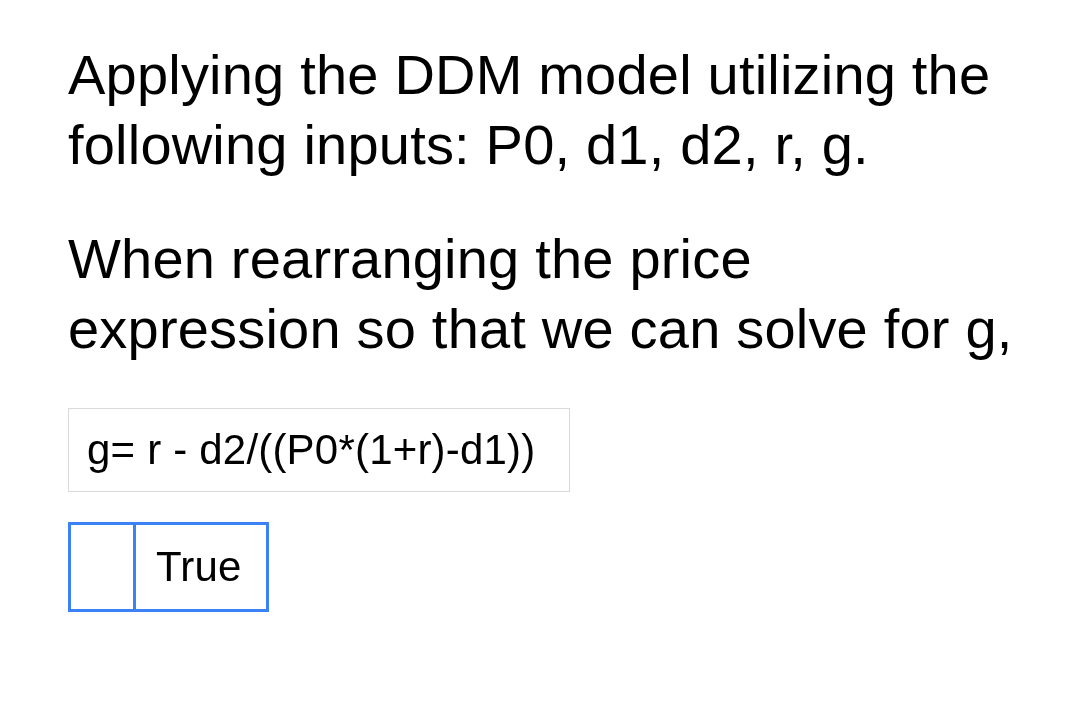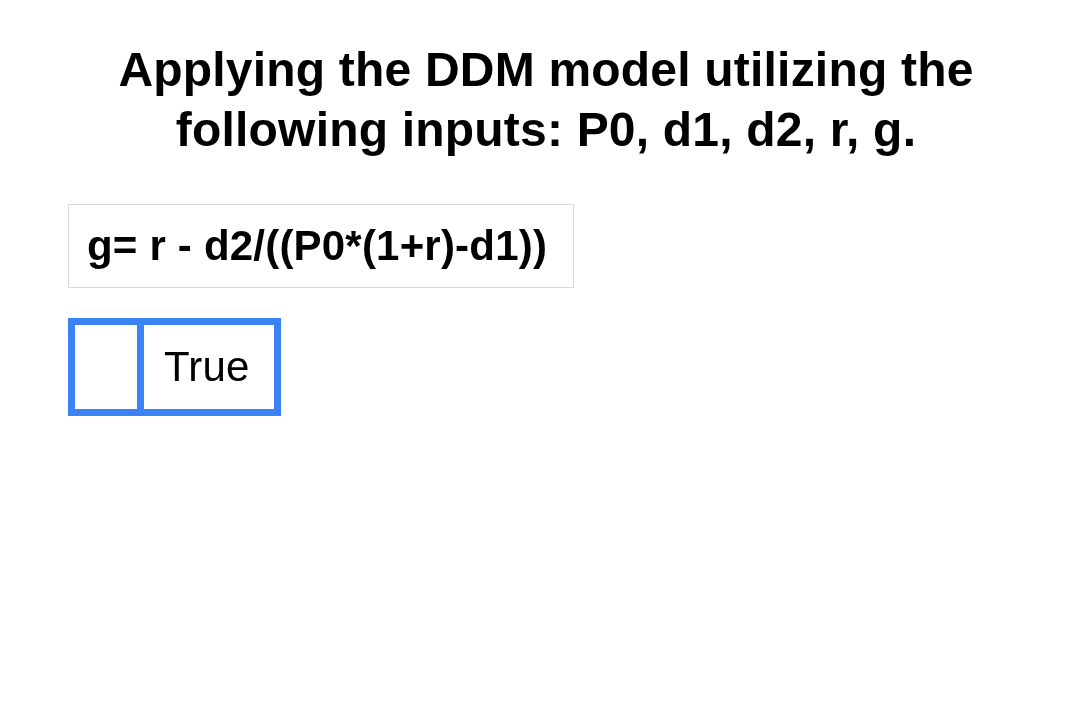--- a/index.html
+++ b/index.html
@@ -10,62 +10,62 @@
     background: #ffffff;
     font-family: "Segoe UI", "Helvetica Neue", Arial, sans-serif;
     font-weight: 300;
     color: #000000;
   }
   .page {
     box-sizing: border-box;
     padding: 40px 56px 0 68px;
   }
   .para {
-    font-size: 48px;
+    font-size: 56px;
     line-height: 1.25;
     margin: 0 0 44px 0;
-    font-weight: 700;
+    font-weight: 400;
     letter-spacing: 0.2px;
-    text-align: center;
   }
   .formula-box {
     display: inline-block;
     border: 1px solid #d9d9d9;
-    padding: 16px 26px 16px 18px;
+    padding: 16px 34px 16px 18px;
     font-size: 42px;
     line-height: 1.2;
-    font-weight: 700;
+    font-weight: 400;
     margin-bottom: 30px;
     letter-spacing: 0.2px;
   }
   .tf-table {
     border-collapse: collapse;
   }
   .tf-table td {
-    border: 7px solid #3b82f6;
+    border: 3px solid #3b82f6;
     font-size: 42px;
     font-weight: 300;
     vertical-align: middle;
     letter-spacing: 0.2px;
   }
   .tf-check {
     width: 60px;
     height: 82px;
   }
   .tf-label {
     padding: 14px 24px 14px 20px;
   }
 </style>
 </head>
 <body>
 
 <div class="page">
 
   <p class="para">Applying the DDM model utilizing the following inputs: P0, d1, d2, r, g.</p>
 
+  <p class="para">When rearranging the price expression so that we can solve for g,</p>
 
   <div class="formula-box">
     <span>g= r - d2/((P0*(1+r)-d1))</span>
   </div>
 
   <div>
     <table class="tf-table">
       <tbody>
           <tr>
         <td class="tf-check"></td>

